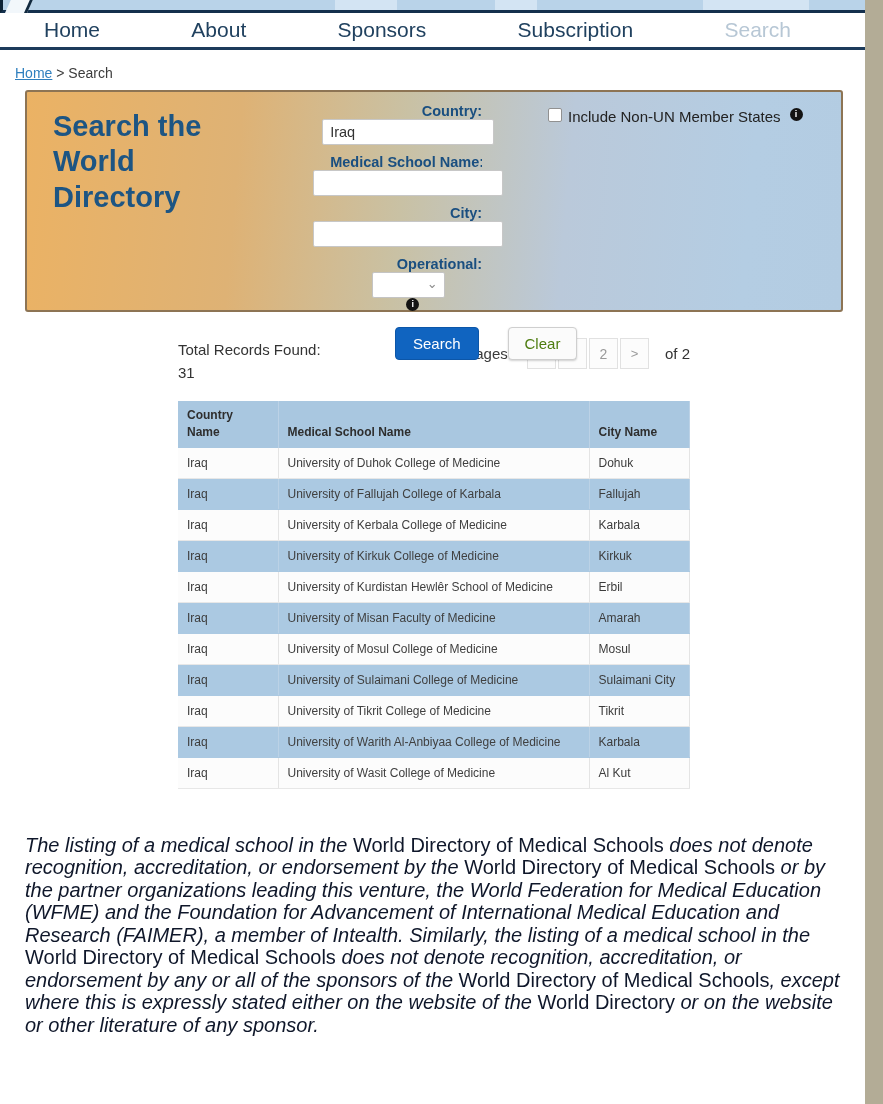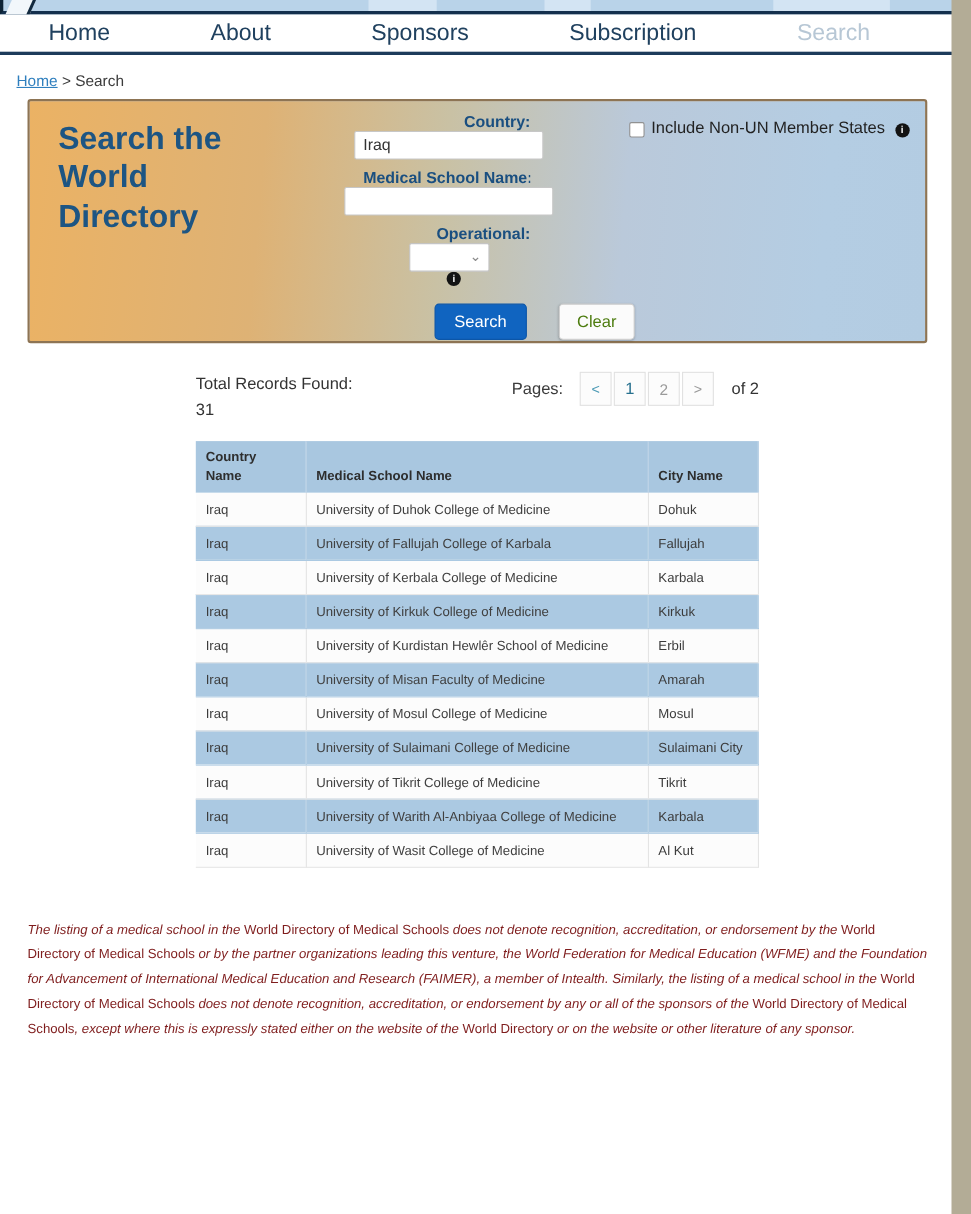--- a/index.html
+++ b/index.html
@@ -96,22 +96,22 @@
     border-radius: 4px; font-size: 15px; padding: 7px 17px; cursor: pointer;
     font-family: "Liberation Sans", sans-serif;
   }
   .btn-clear {
     background: #fbfbfb; color: #4d7c0f; border: 1px solid #cfcfcf;
     border-radius: 4px; font-size: 15px; padding: 7px 16px; margin-left: 29px;
     box-shadow: 0 1px 2px rgba(0,0,0,0.18); cursor: pointer;
     font-family: "Liberation Sans", sans-serif;
   }
   .include-row {
-    position: absolute; left: 545px; top: 16px;
-    display: flex; align-items: flex-end; font-size: 15px; color: #222;
+    position: absolute; left: 521px; top: 16px;
+    display: flex; align-items: flex-start; font-size: 15px; color: #222;
     white-space: nowrap;
   }
   .checkbox {
     width: 14px; height: 14px; background: #fff; border: 1px solid #919191;
     border-radius: 2px; margin-right: 6px; flex: none; cursor: pointer;
   }
 
   
   .results {
     margin: 26px 0 0 178px; width: 512px;
@@ -148,21 +148,21 @@
     padding: 6px 9px; color: #3c3c3c; vertical-align: top;
     border-right: 1px solid #e4e4e4; border-bottom: 1px solid #e7e7e7;
     line-height: 1.5; background: #fcfcfc;
   }
   .results-table tr:nth-child(even) td {
     background: #abc9e2; border-right-color: #bbd2e6; border-bottom-color: #abc9e2;
   }
   .results-table td a { color: #404040; text-decoration: none; cursor: pointer; }
 
   
-  .disclaimer { margin: 45px 38px 0 25px; font-size: 12px; line-height: 22.5px; color: #7f1d1d; }
+  .disclaimer { margin: 45px 38px 0 25px; font-size: 20px; line-height: 22.5px; color: #0f172a; }
   .disclaimer i { font-style: italic; }
   .disclaimer span { font-style: normal; }
 </style>
 </head>
 <body>
 
 <div class="side-strip"></div>
 
 <div class="top-partial">
   <div class="corner-notch"></div>
@@ -188,20 +188,24 @@
 <div class="panel">
   <div class="panel-title">Search the World Directory</div>
 
   <div class="form-col">
     <div class="form-row">
       <div class="flabel">Country:</div>
       <input class="tinput short" type="text" value="Iraq" style="">
     </div>
     <div class="form-row">
       <div class="flabel">Medical School Name:</div>
+      <input class="tinput" type="text" value="" style="">
+    </div>
+    <div class="form-row">
+      <div class="flabel">City:</div>
       <input class="tinput" type="text" value="" style="">
     </div>
     <div class="form-row">
       <div class="flabel">Operational:</div>
       <div class="select-box">
         <span class="sel-val"></span>
         <span class="chev">⌄</span>
       </div>
       <span class="info-dot">i</span>
     </div>

